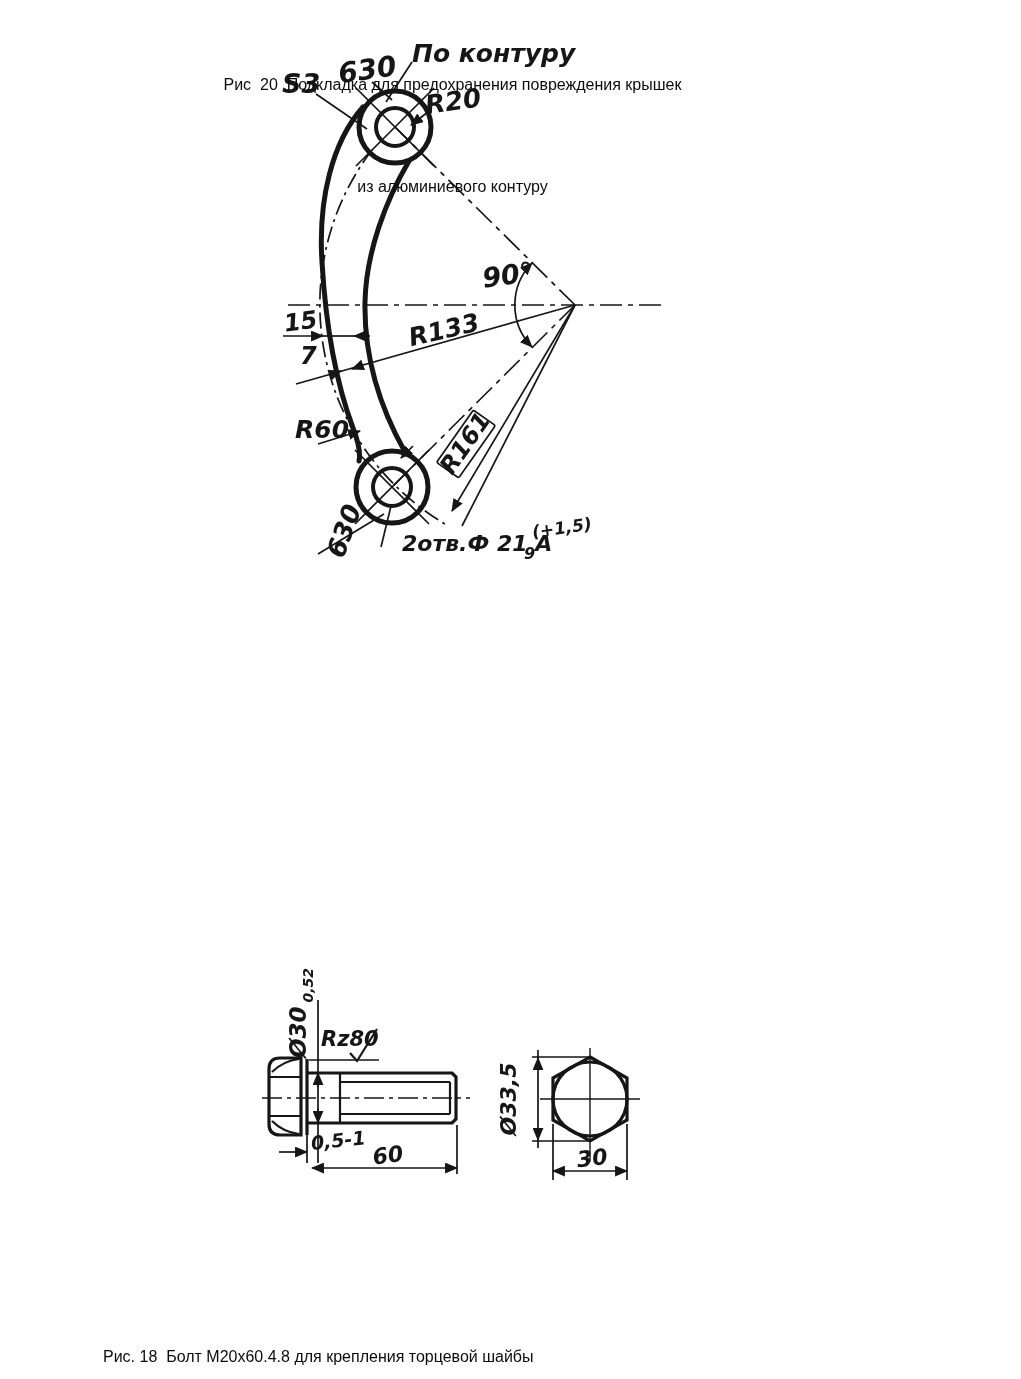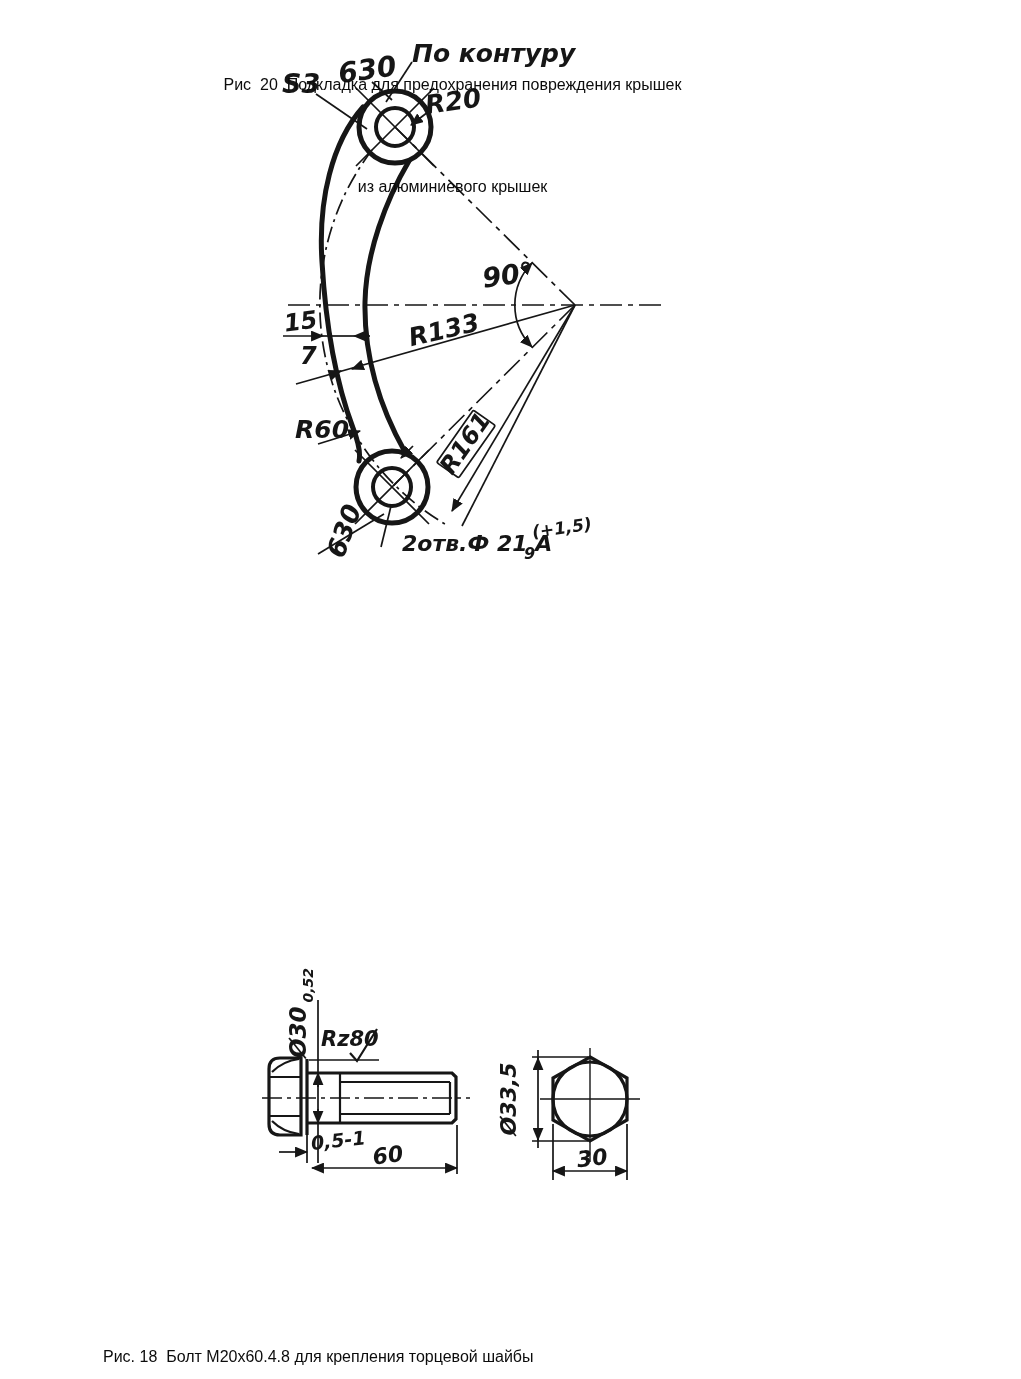--- a/index.html
+++ b/index.html
@@ -142,17 +142,17 @@
     <text x="373" y="1163" font-size="22" transform="rotate(-8 386 1158)">60</text>
     <g transform="rotate(-90 516 1099)">
       <text x="516" y="1099" font-size="22" text-anchor="middle">Ø33,5</text>
     </g>
     <text x="577" y="1166" font-size="22" transform="rotate(-6 589 1160)">30</text>
   </g>
 </svg>
 
 <div class="cap cap20">
   <div>Рис  20  Подкладка для предохранения повреждения крышек</div>
-  <div>из алюминиевого крышек</div>
+  <div>из алюминиевого контуру</div>
 </div>
 <div class="cap cap21">Рис. 18  Болт М20х60.4.8 для крепления торцевой шайбы</div>
 
 </div>
 
 </body></html>

